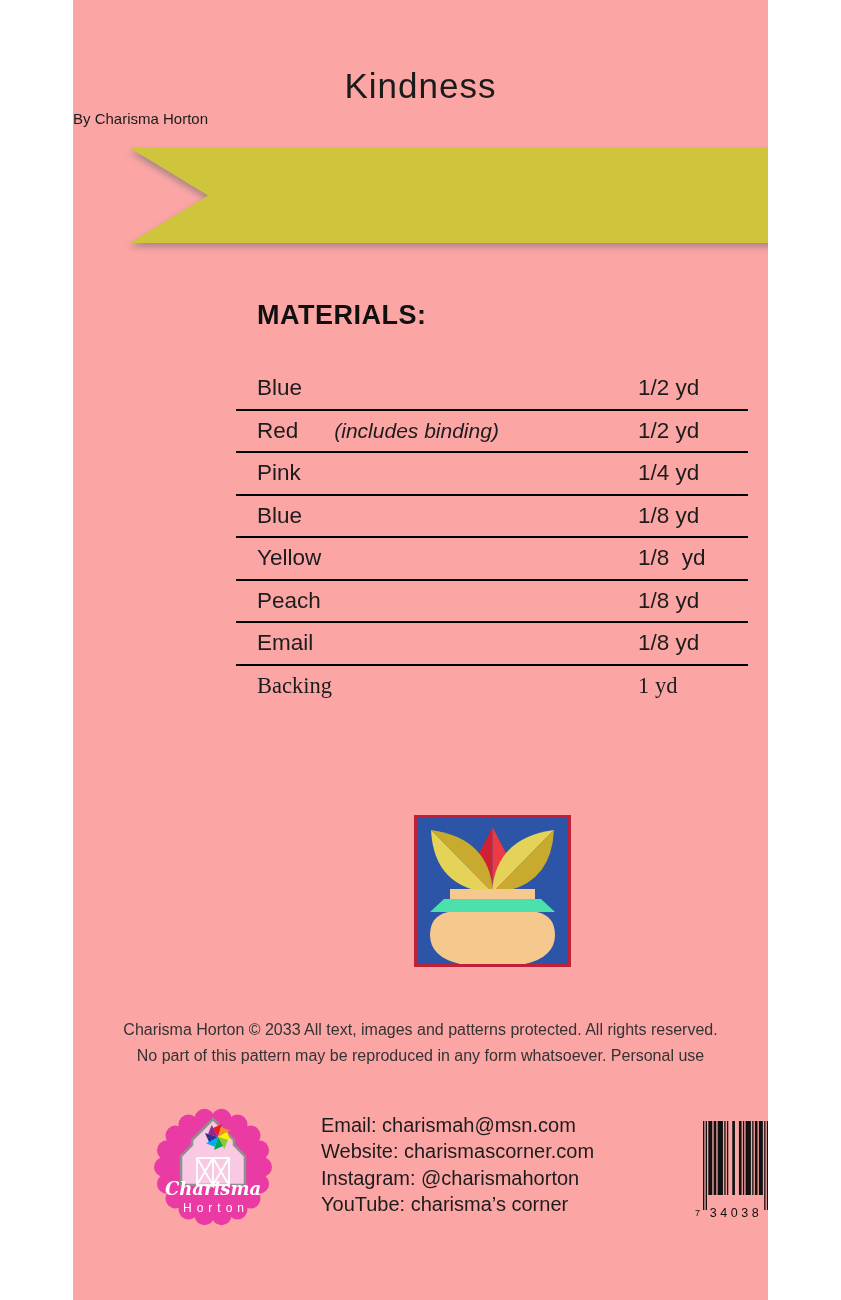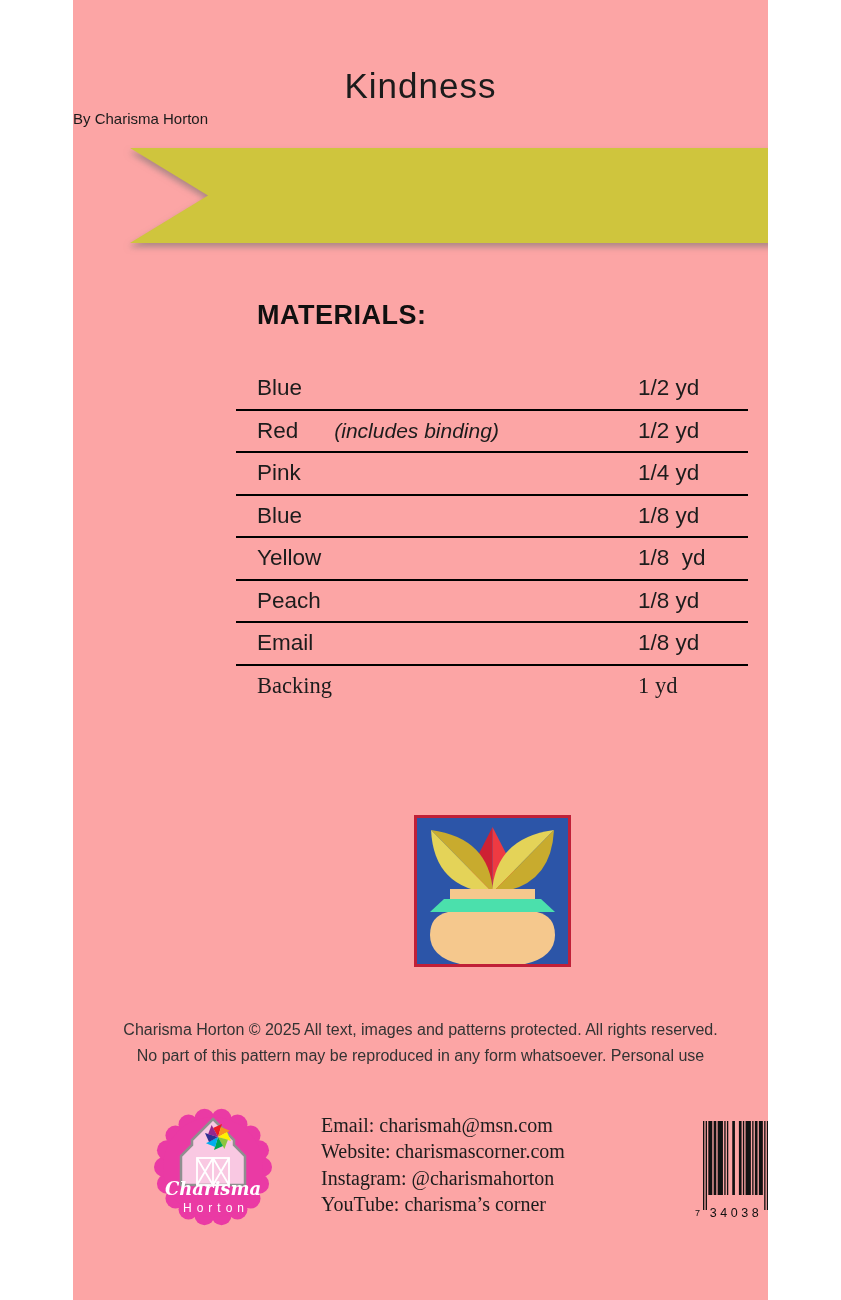--- a/index.html
+++ b/index.html
@@ -44,21 +44,21 @@
   .block-svg{position:absolute;left:341px;top:815px;}
   
   .copyright{
     position:absolute;left:0;top:1017px;width:100%;text-align:center;
     font-size:16px;line-height:26px;color:#333333;
   }
   
   .logo-svg{position:absolute;left:72px;top:1094px;}
   .contact{
     position:absolute;left:248px;top:1112px;
-    font-size:20px;line-height:26.3px;color:#1c1c1c;font-family:Liberation Serif, serif;
+    font-size:20px;line-height:26.3px;color:#1c1c1c;
   }
   .barcode-svg{position:absolute;left:620px;top:1121px;}
   .bc-num{font-family:"Liberation Sans",sans-serif;fill:#111;}
 </style>
 </head>
 <body>
 
 <div class="page">
 
   <div class="title">Kindness</div>
@@ -132,21 +132,21 @@
 
     <path d="M140,15 Q81,23 78,78 Z" fill="#e4d358"></path>
     <path d="M140,15 Q137,74 78,78 Z" fill="#c8ab2e"></path>
 
     <rect x="36" y="74" width="85" height="10" fill="#f5c88d"></rect>
     <polygon points="30,84 127,84 141,97 16,97" fill="#4be0ac"></polygon>
     <path d="M34,97 Q16,101 16,120 Q16,142 46,149 L111,149 Q141,142 141,120 Q141,101 123,97 Z" fill="#f5c88d"></path>
   </svg>
 
   <div class="copyright" id="copyright">
-      <div>Charisma Horton © 2025 All text, images and patterns protected. All rights reserved.</div>
+      <div>Charisma Horton © 2033 All text, images and patterns protected. All rights reserved.</div>
       <div>No part of this pattern may be reproduced in any form whatsoever. Personal use</div>
     </div>
 
   <svg class="logo-svg" width="140" height="160" viewBox="0 0 140 160">
     <g id="scallops">
         <circle cx="117" cy="73" r="10" fill="#ea3aa4"></circle>
         <circle cx="114.0449384185095" cy="89.75898702295777" r="10" fill="#ea3aa4"></circle>
         <circle cx="105.53617771282993" cy="104.49659287464043" r="10" fill="#ea3aa4"></circle>
         <circle cx="92.5" cy="115.43524478543749" r="10" fill="#ea3aa4"></circle>
         <circle cx="76.50876070567959" cy="121.2555798975982" r="10" fill="#ea3aa4"></circle>

